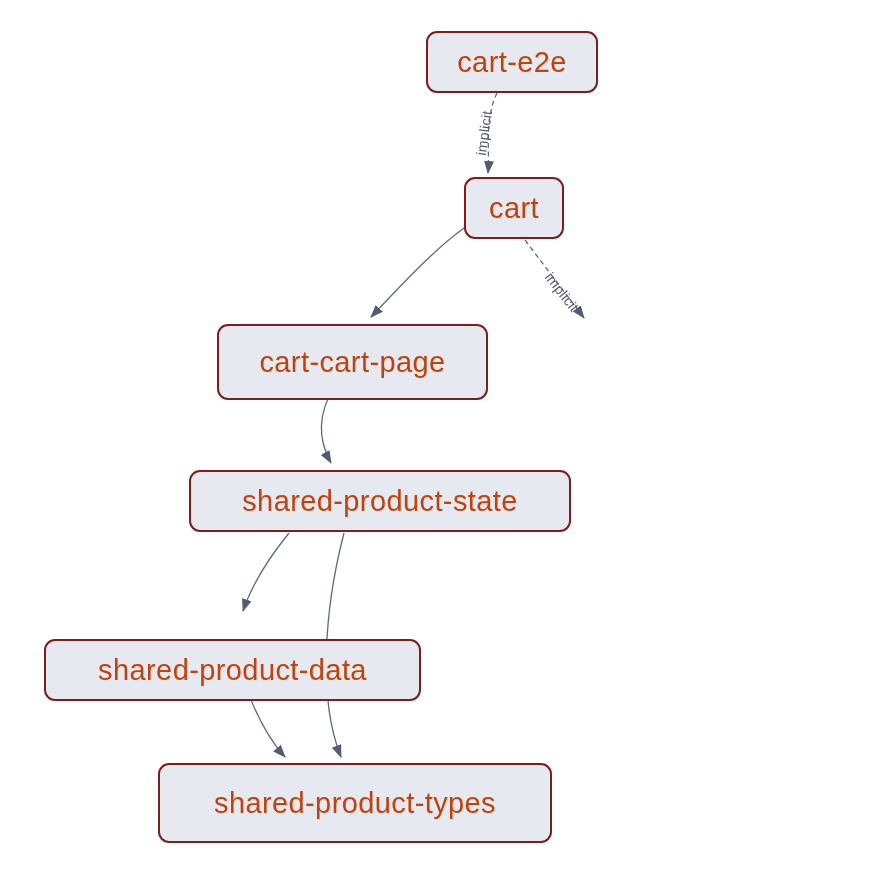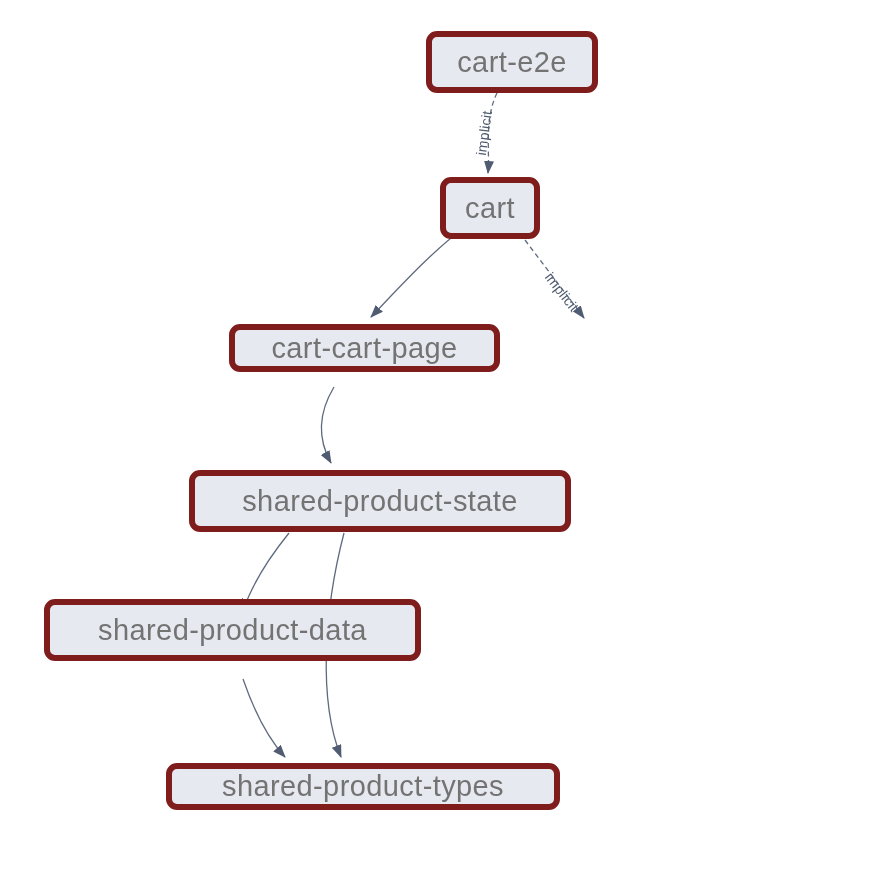--- a/index.html
+++ b/index.html
@@ -26,27 +26,27 @@
     fill: none;
     stroke: #5e6a7e;
     stroke-width: 1.3px;
   }
   .edge-layer path.dashed {
     stroke-dasharray: 5 3.5;
   }
   .node {
     position: absolute;
     background: #e6e9ef;
-    border: 6px solid #7f1d1d;
+    border: 2px solid #7f1d1d;
     border-radius: 11px;
     box-sizing: border-box;
     display: flex;
     align-items: center;
     justify-content: center;
-    color: #737373;
+    color: #c2410c;
     font-size: 29px;
     letter-spacing: 0.4px;
     cursor: pointer;
     white-space: nowrap;
   }
   .edge-label {
     position: absolute;
     font-size: 14px;
     color: #505c71;
     letter-spacing: 0.3px;
@@ -78,38 +78,38 @@
 
     <path class="edge-path" d="M 344,533 C 324,610 318,700 341,757" marker-end="url(#arrow)"></path>
 
     <path class="edge-path" d="M 243,679 C 253,708 267,737 285,757" marker-end="url(#arrow)"></path>
   </svg>
 
   <div class="node" style="left:426px; top:31px; width:172px; height:62px;">
     <span>cart-e2e</span>
   </div>
 
-  <div class="node" style="left:440px; top:177px; width:100px; height:62px;">
+  <div class="node" style="left:464px; top:177px; width:100px; height:62px;">
     <span>cart</span>
   </div>
 
-  <div class="node" style="left:229px; top:324px; width:271px; height:48px;">
+  <div class="node" style="left:217px; top:324px; width:271px; height:76px;">
     <span>cart-cart-page</span>
   </div>
 
 
   <div class="node" style="left:163px; top:470px; width:382px; height:62px;margin-left:26px;">
     <span>shared-product-state</span>
   </div>
 
-  <div class="node" style="left:44px; top:599px; width:377px; height:62px;">
+  <div class="node" style="left:44px; top:639px; width:377px; height:62px;">
     <span>shared-product-data</span>
   </div>
 
-  <div class="node" style="left:158px; top:763px; width:394px; height:47px;margin-left:8px;">
+  <div class="node" style="left:158px; top:763px; width:394px; height:80px;">
     <span>shared-product-types</span>
   </div>
 
   <div class="edge-label" style="left:484px; top:133px; transform: translate(-50%,-50%) rotate(-82deg);">implicit</div>
 
   <div class="edge-label" style="left:562px; top:292px; transform: translate(-50%,-50%) rotate(52deg);">implicit</div>
 
 </div>
 
 </body></html>

